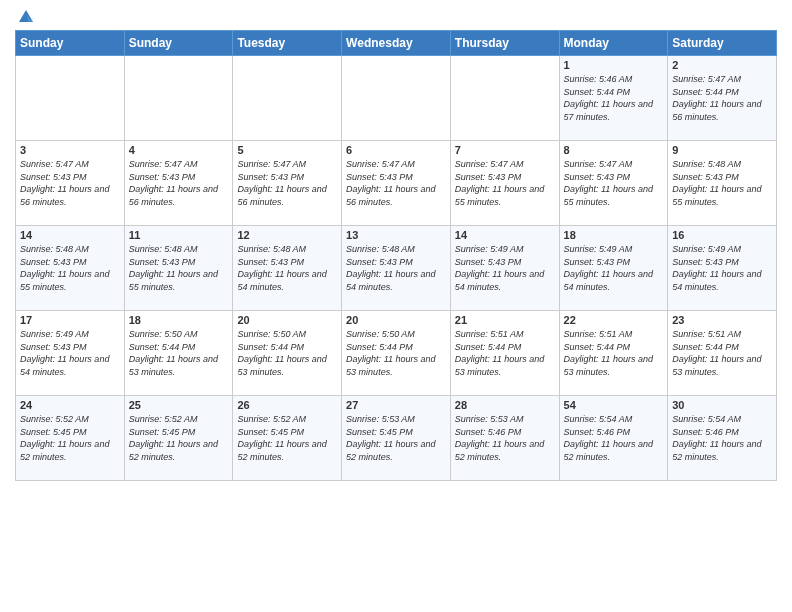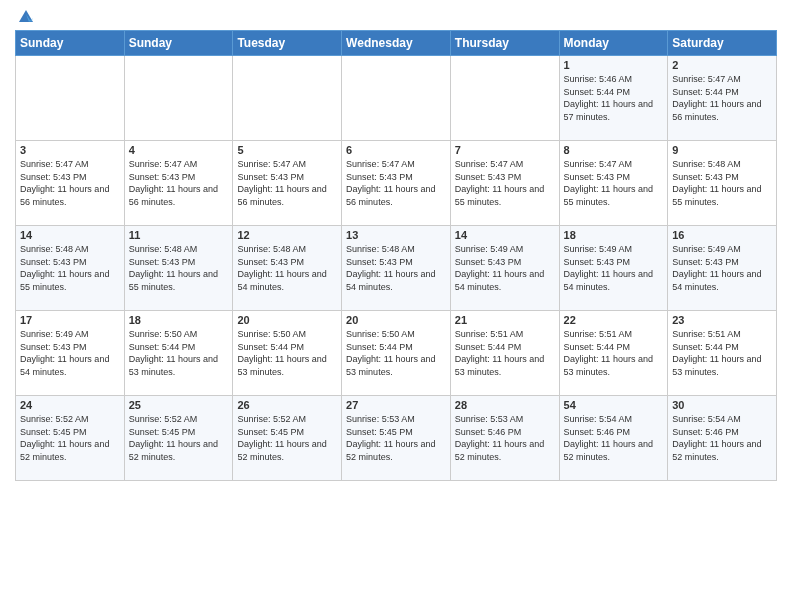--- a/index.html
+++ b/index.html
@@ -73,20 +73,21 @@
     }
     .day-num {
       font-weight: bold;
       font-size: 11px;
       margin-bottom: 2px;
     }
     .day-info {
       font-size: 9px;
       color: #333;
       line-height: 1.4;
+      font-style: italic;
     }
     .empty-cell {
       background: #fff !important;
     }
   </style>
 </head>
 <body>
 
 <div class="header-row">
   <div class="logo">

